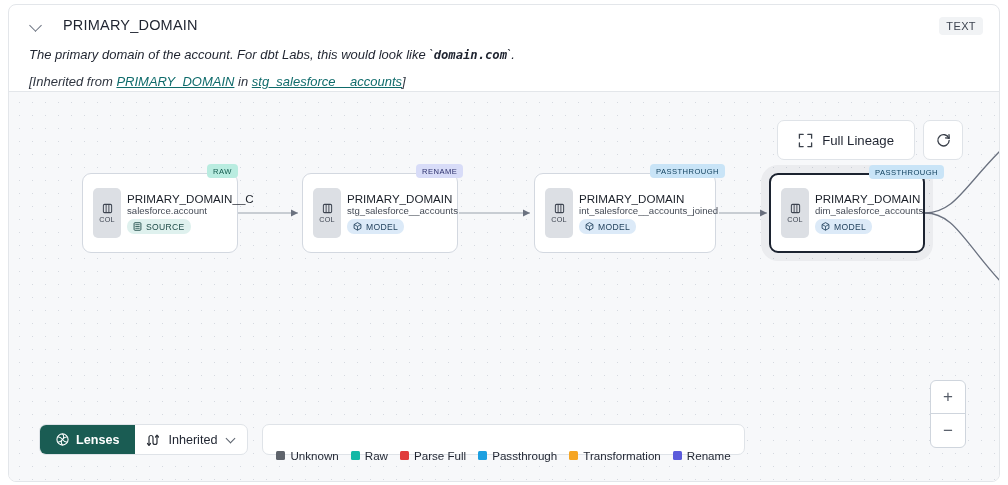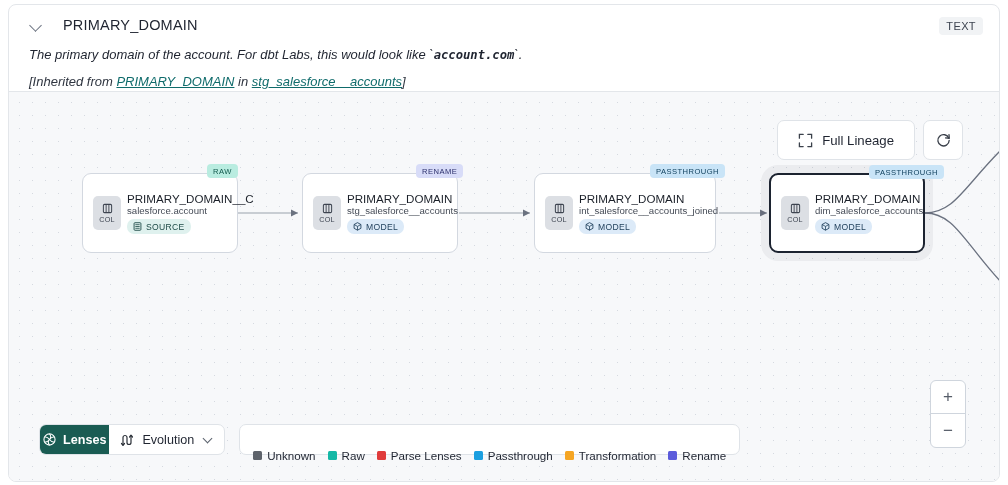--- a/index.html
+++ b/index.html
@@ -156,21 +156,21 @@
     border-radius: 9px;
     display: flex; align-items: center;
     padding-left: 10px;
     z-index: 3;
   }
   .node.sel {
     border: 2px solid #1c2330;
     box-shadow: 0 0 0 8px rgba(30,40,60,.055);
   }
   .col-badge {
-    width: 28px; height: 34px;
+    width: 28px; height: 50px;
     background: #dcdfe4;
     border-radius: 5px;
     display: flex; flex-direction: column;
     align-items: center; justify-content: center;
     gap: 1px;
     flex: 0 0 auto;
   }
   .col-badge .lbl {
     font-size: 7.2px; color: #3d4450; letter-spacing: .3px;
   }
@@ -224,21 +224,21 @@
     border-radius: 7px;
     overflow: hidden;
     border: 1px solid #dfe3e8;
     background: #fff;
     height: 31px;
   }
   .seg-lenses {
     background: #1a5c53;
     color: #fff;
     display: flex; align-items: center; gap: 7px;
-    padding: 0 3px;
+    padding: 0 16px;
     font-size: 12.6px;
     font-weight: bold;
     cursor: pointer;
   }
   .seg-evo {
     display: flex; align-items: center; gap: 8px;
     padding: 0 11px;
     font-size: 12.6px;
     color: #1f2430;
     cursor: pointer;
@@ -275,21 +275,21 @@
  <div class="card">
 
   <div class="hdr">
     <div class="hdr-row">
       <span class="chev"></span>
       <span class="hdr-title">PRIMARY_DOMAIN</span>
     </div>
     <span class="type-tag">TEXT</span>
 
     <div class="desc">
-      <span>The primary domain of the account. For dbt Labs, this would look like `</span><span class="code">account.com</span><span>`.</span>
+      <span>The primary domain of the account. For dbt Labs, this would look like `</span><span class="code">domain.com</span><span>`.</span>
     </div>
 
     <div class="inherit">
       <span>[Inherited from </span><a href="#">PRIMARY_DOMAIN</a><span> in </span><a href="#">stg_salesforce__accounts</a><span>]</span>
     </div>
   </div>
 
   <div class="canvas">
 
     <svg class="edges" width="992" height="392">
@@ -429,37 +429,37 @@
             <path d="M1.8,10 C4.6,9.6 6,8.5 7,7 C8,5.5 9.4,4.4 12.2,4" fill="none" stroke="#ffffff" stroke-width="1.1"></path>
           </svg>
           <span>Lenses</span>
         </div>
         <div class="seg-evo">
           <svg width="14" height="14" viewBox="0 0 14 14">
             <path d="M3,12 L3,4.5 A2,2 0 0 1 7,4.5 L7,9.5 A2,2 0 0 0 11,9.5 L11,2.5" fill="none" stroke="#2b3038" stroke-width="1.2" stroke-linecap="round"></path>
             <path d="M1.5,10.5 L3,12.3 L4.5,10.5" fill="none" stroke="#2b3038" stroke-width="1.2" stroke-linecap="round" stroke-linejoin="round"></path>
             <path d="M9.5,4 L11,2.2 L12.5,4" fill="none" stroke="#2b3038" stroke-width="1.2" stroke-linecap="round" stroke-linejoin="round"></path>
           </svg>
-          <span>Evolution</span>
+          <span>Inherited</span>
           <span class="caret"></span>
         </div>
       </div>
 
       <div class="legend">
         <div class="lg-item">
           <span class="sw" style="background:#5e636b"></span>
           <span>Unknown</span>
         </div>
         <div class="lg-item">
           <span class="sw" style="background:#14b8a6"></span>
           <span>Raw</span>
         </div>
         <div class="lg-item">
           <span class="sw" style="background:#e03b3b"></span>
-          <span>Parse Lenses</span>
+          <span>Parse Full</span>
         </div>
         <div class="lg-item">
           <span class="sw" style="background:#1b9fe0"></span>
           <span>Passthrough</span>
         </div>
         <div class="lg-item">
           <span class="sw" style="background:#f5a523"></span>
           <span>Transformation</span>
         </div>
         <div class="lg-item">

